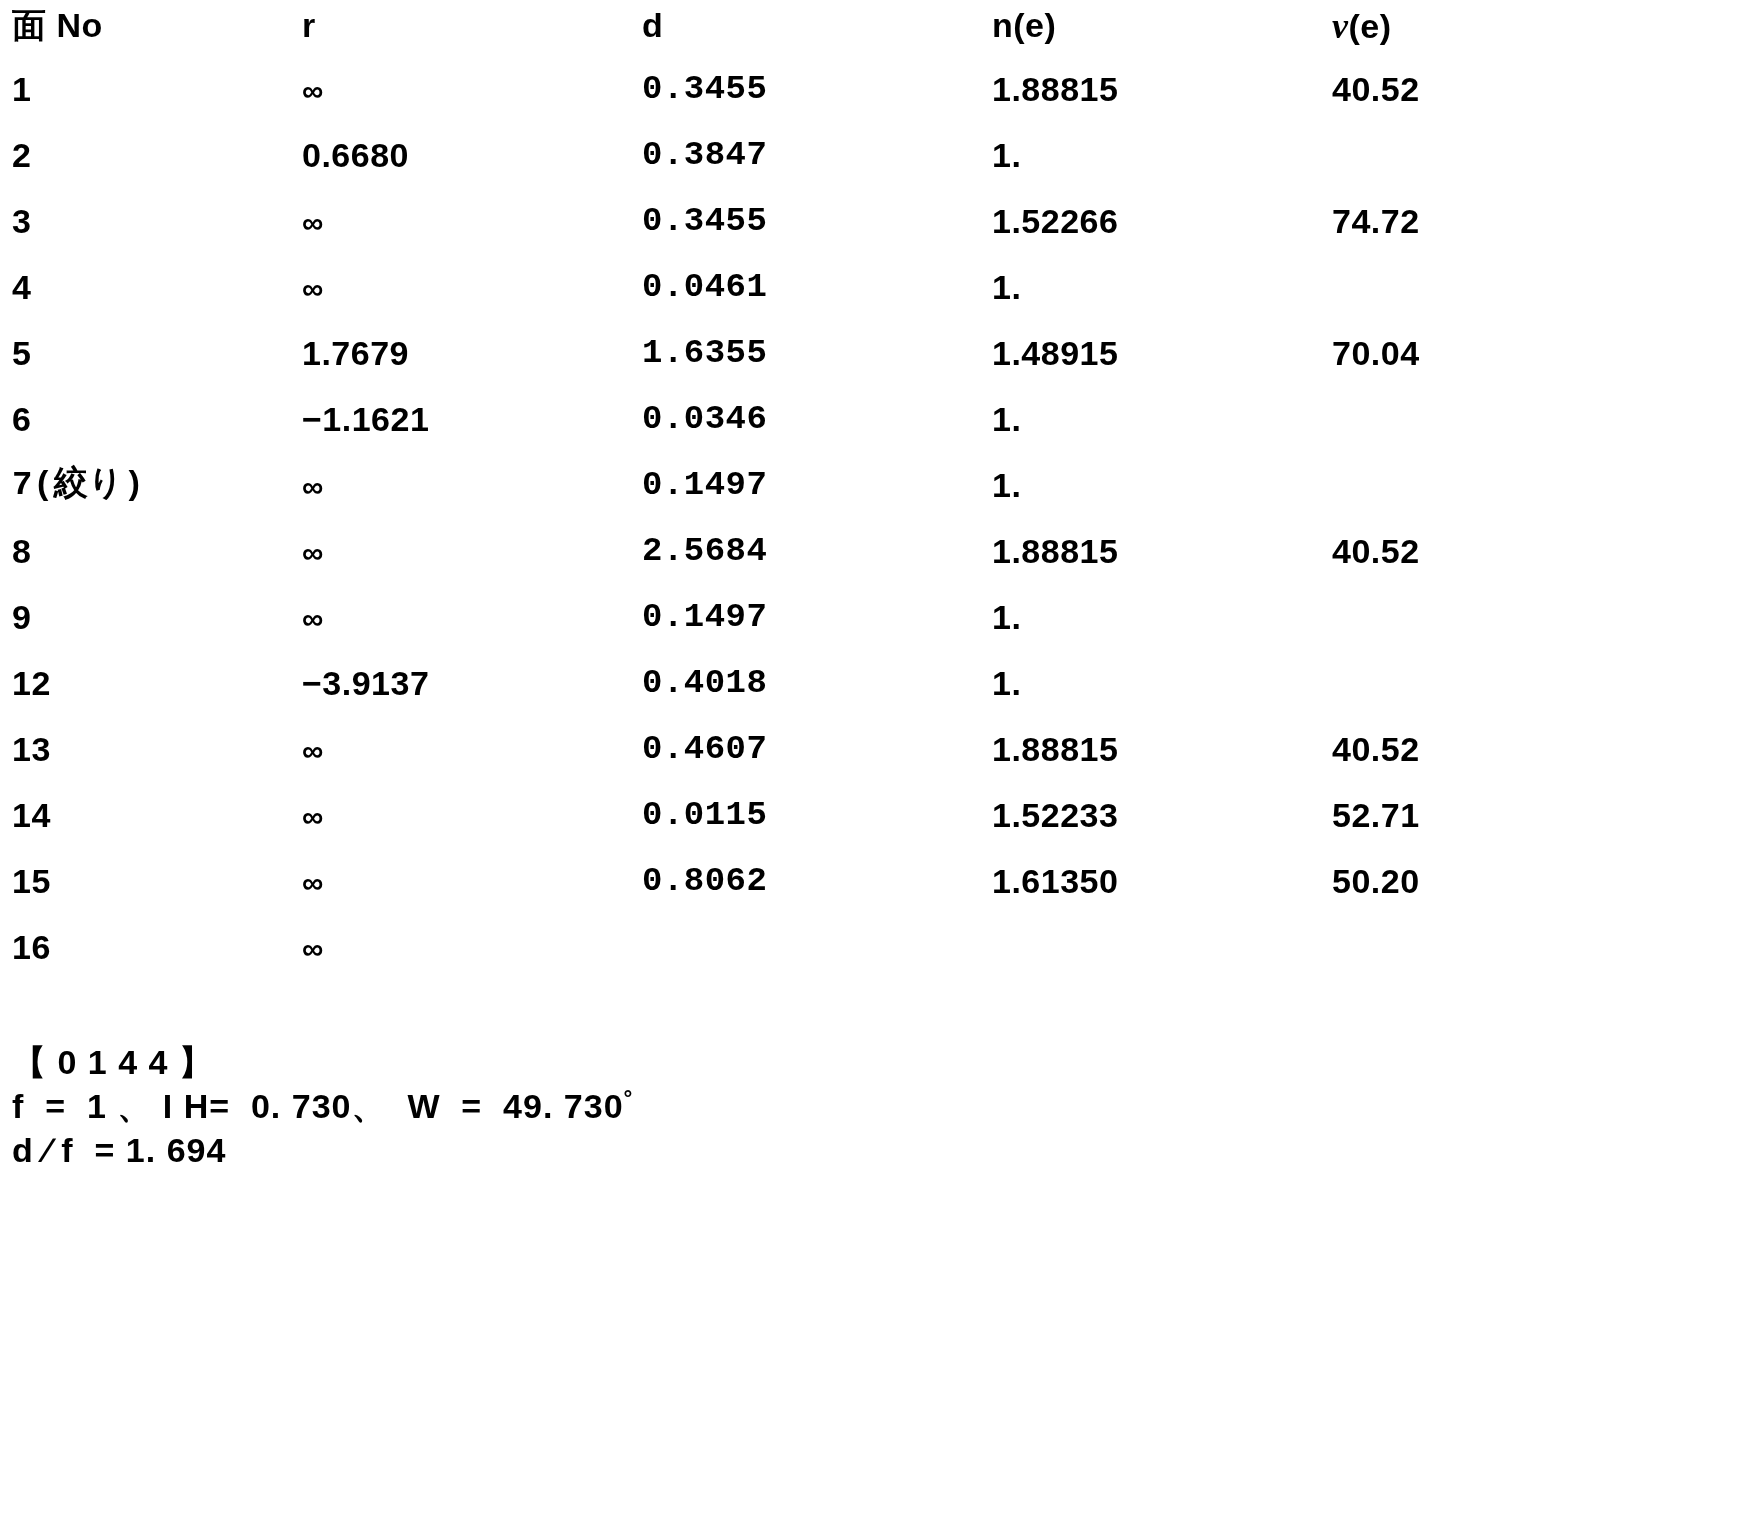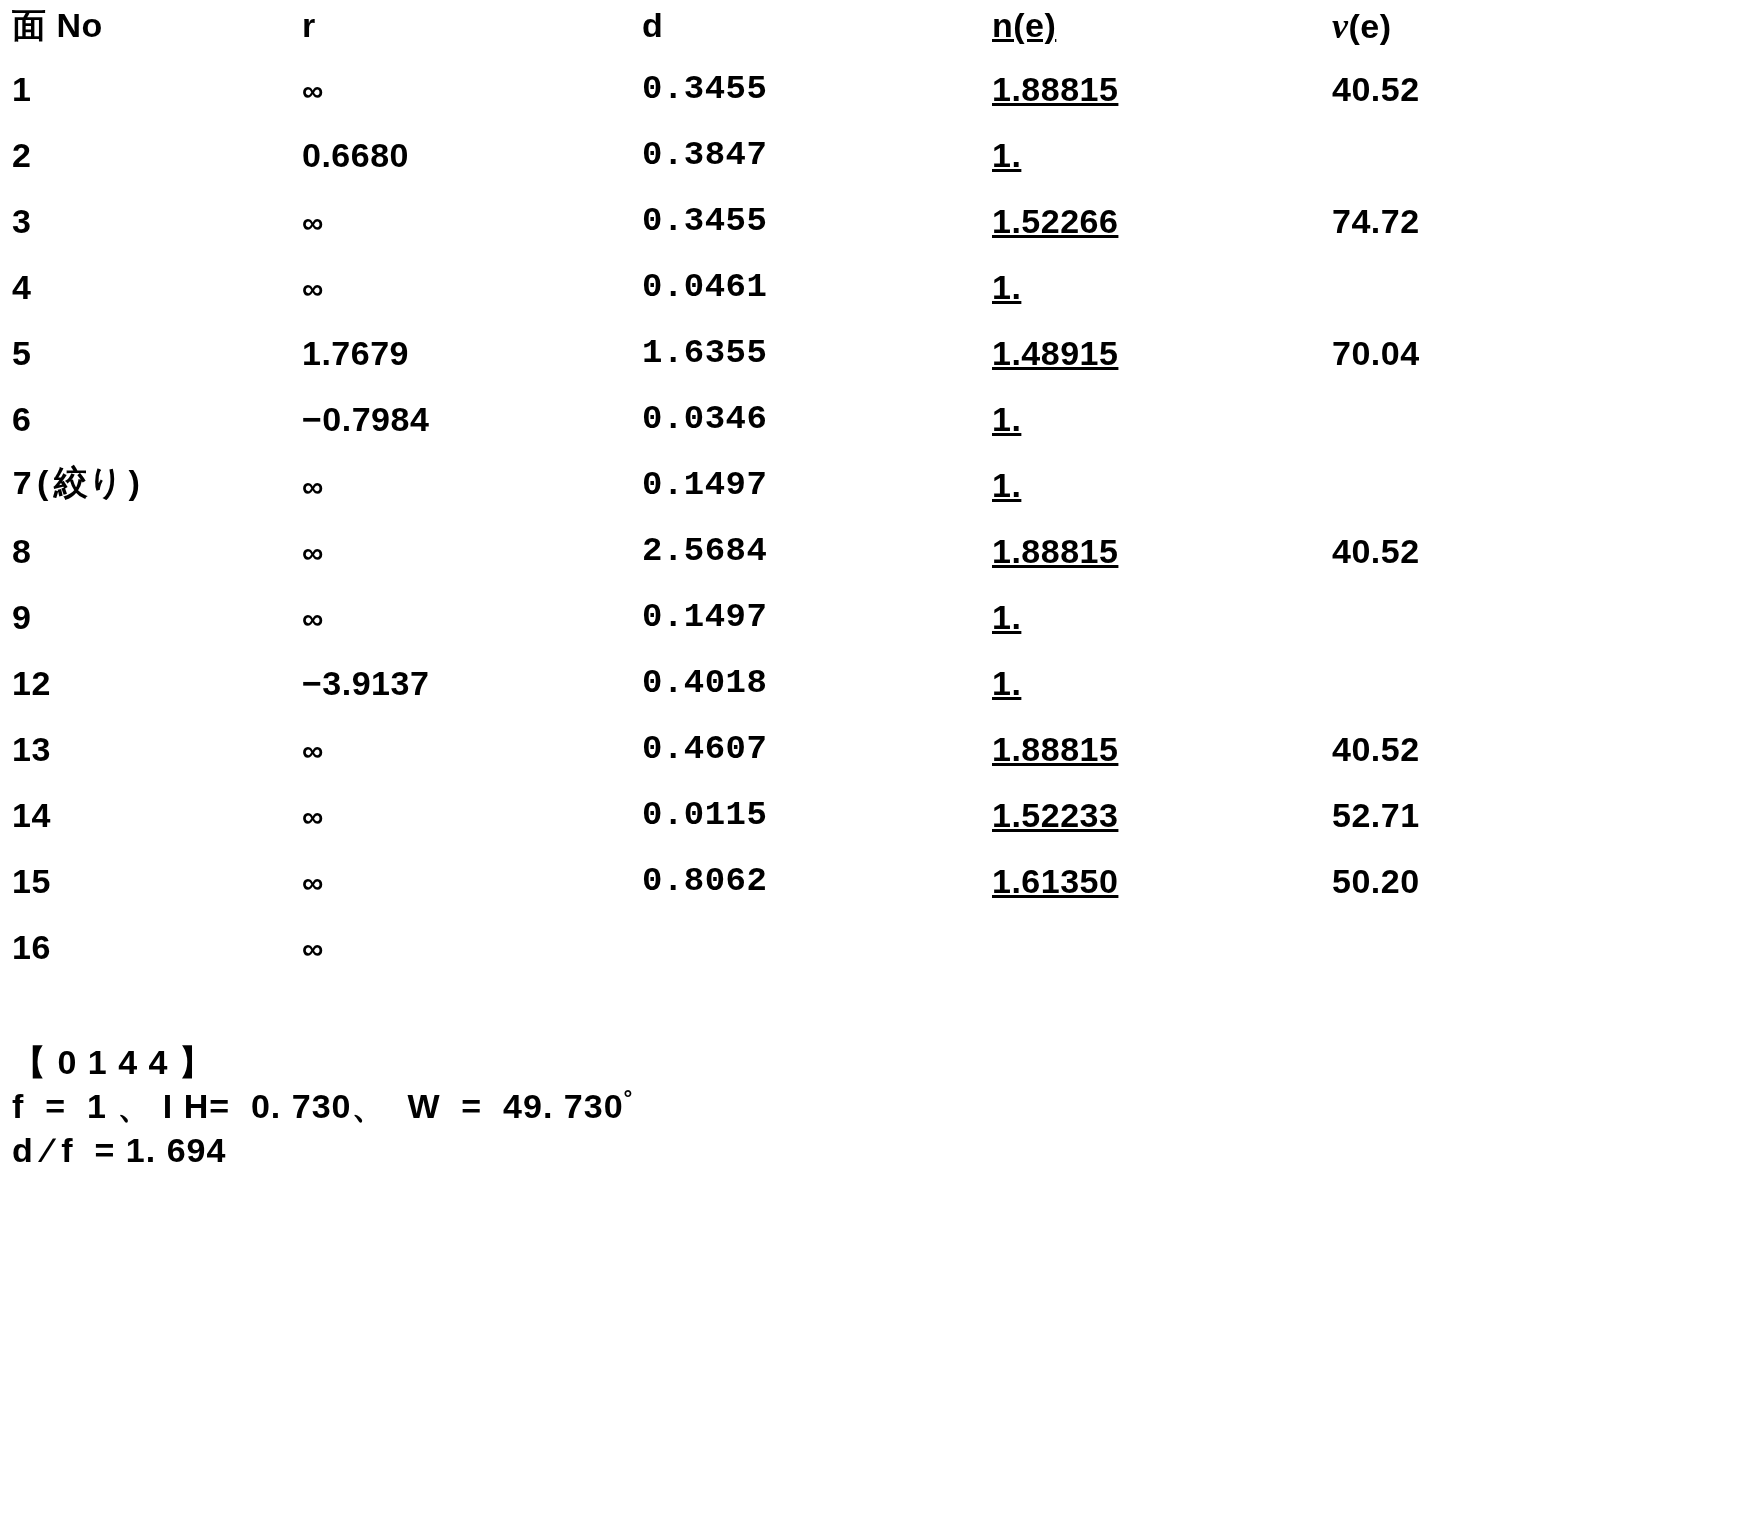--- a/index.html
+++ b/index.html
@@ -43,21 +43,21 @@
     height: 64px;
     font-weight: bold;
   }
   table.lens-table tbody td {
     height: 66px;
   }
   
   .col-no    { width: 290px; }
   .col-r     { width: 340px; }
   .col-d     { width: 350px; }
-  .col-n     { width: 340px; text-decoration: underline; }
+  .col-n     { width: 340px; }
   .col-v     { width: 300px; }
 
   .hdr-no    { padding-left: 10px; }
   .hdr-r     { padding-left: 28px; }
   .hdr-d     { padding-left: 22px; }
   .hdr-n     { padding-left: 80px; }
   .hdr-v     { padding-left: 90px; }
 
   .cell-no   { padding-left: 36px; }
   .cell-no.wide { padding-left: 0px; font-family: Liberation Mono, monospace; }
@@ -126,21 +126,21 @@
         </tr>
         <tr>
           <td class="col-no cell-no">5</td>
           <td class="col-r cell-r">1.7679</td>
           <td class="col-d cell-d">1.6355</td>
           <td class="col-n cell-n">1.48915</td>
           <td class="col-v cell-v">70.04</td>
         </tr>
         <tr>
           <td class="col-no cell-no">6</td>
-          <td class="col-r cell-r">−0.7984</td>
+          <td class="col-r cell-r">−1.1621</td>
           <td class="col-d cell-d">0.0346</td>
           <td class="col-n cell-n">1.</td>
           <td class="col-v cell-v"></td>
         </tr>
         <tr>
           <td class="col-no cell-no wide">7(絞り)</td>
           <td class="col-r cell-r"><span class="inf">∞</span></td>
           <td class="col-d cell-d">0.1497</td>
           <td class="col-n cell-n">1.</td>
           <td class="col-v cell-v"></td>

